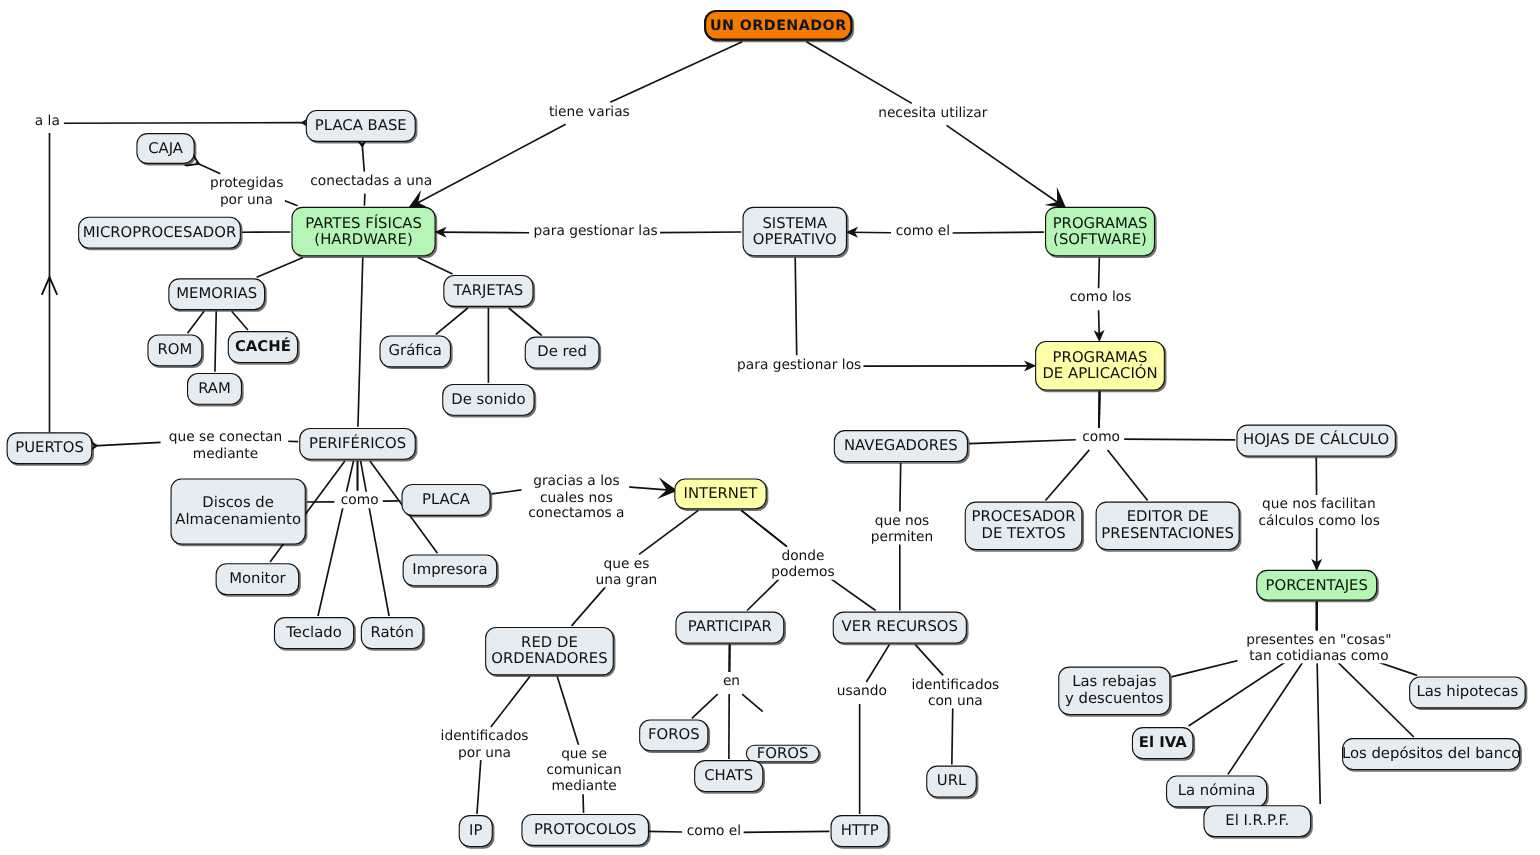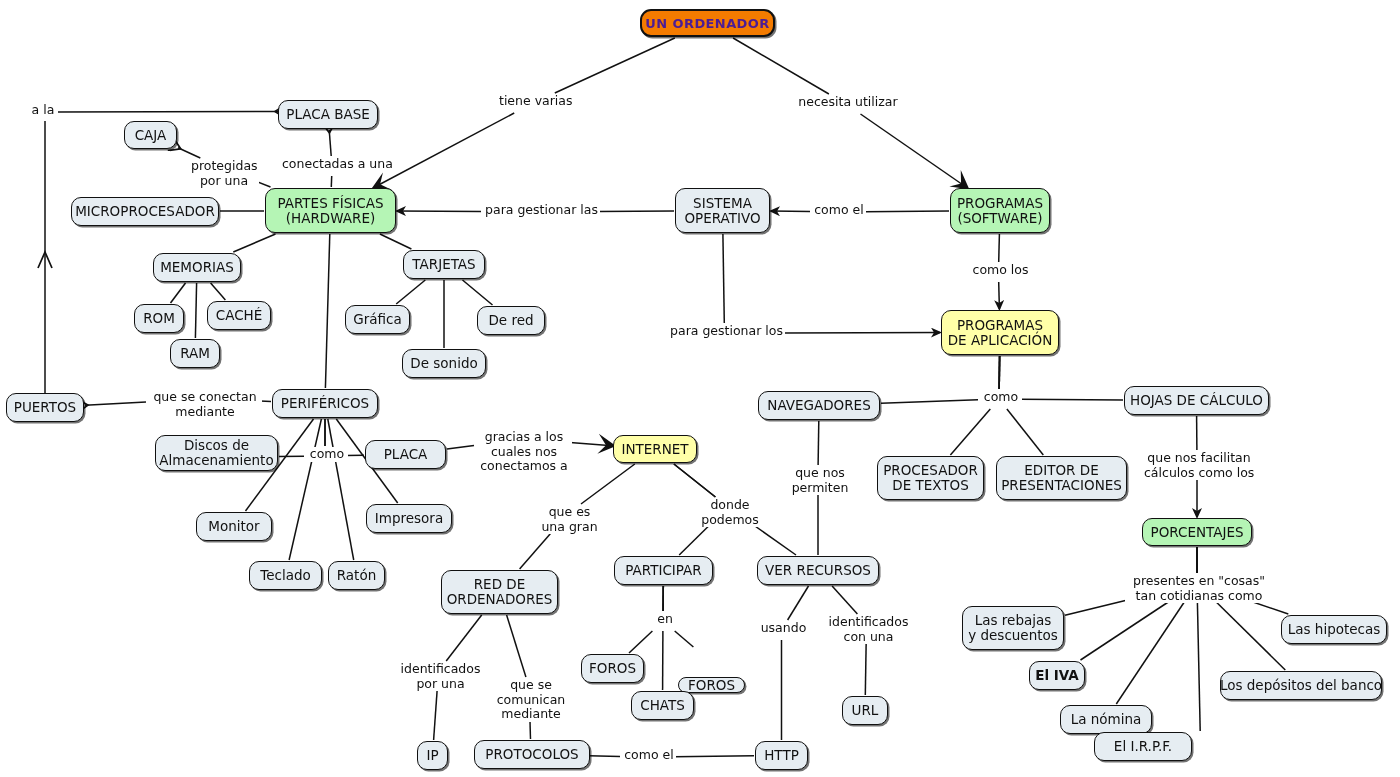--- a/index.html
+++ b/index.html
@@ -24,21 +24,21 @@
     font-size:13.5px;
     line-height:15px;
     padding:4px 9px;
     white-space:pre;
     box-shadow:1.5px 1.5px 0 rgba(0,0,0,.55);
     z-index:3;
   }
   .node.green{background:#b5f5b5;}
   .node.yellow{background:#ffffa8;}
   .node.orange{
-    background:#f47b00;color:#4c1d95;font-weight:bold;
+    background:#f47b00;color:#0f172a;font-weight:bold;
     border:2.2px solid #111;border-radius:11px;
     letter-spacing:.4px;font-size:13px;
   }
 
   
   .lbl{
     position:absolute;
     font-size:12.5px;
     line-height:14.5px;
     color:#111;
@@ -193,29 +193,29 @@
     <div class="lbl" style="left: 1125px; top: 574px; width: 144px;">presentes en "cosas"
 tan cotidianas como</div>
     <div class="node orange" style="left: 640px; top: 9px; width: 135px; height: 28px;">UN ORDENADOR</div>
     <div class="node" style="left: 278px; top: 100px; width: 100px; height: 29px;">PLACA BASE</div>
     <div class="node" style="left: 124px; top: 121px; width: 53px; height: 28px;">CAJA</div>
     <div class="node" style="left: 71px; top: 197px; width: 148px; height: 29px;">MICROPROCESADOR</div>
     <div class="node green" style="left: 265px; top: 188px; width: 131px; height: 45px;">PARTES FÍSICAS
 (HARDWARE)</div>
     <div class="node" style="left: 153px; top: 253px; width: 88px; height: 29px;">MEMORIAS</div>
     <div class="node" style="left: 134px; top: 304px; width: 50px; height: 29px;">ROM</div>
-    <div class="node" style="left: 207px; top: 301px; width: 64px; height: 29px;">CACHÉ</div>
+    <div class="node" style="left: 207px; top: 301px; width: 64px; height: 29px; font-weight: bold;">CACHÉ</div>
     <div class="node" style="left: 170px; top: 339px; width: 50px; height: 29px;">RAM</div>
     <div class="node" style="left: 403px; top: 250px; width: 82px; height: 29px;">TARJETAS</div>
     <div class="node" style="left: 345px; top: 305px; width: 65px; height: 29px;">Gráfica</div>
     <div class="node" style="left: 477px; top: 306px; width: 68px; height: 29px;">De red</div>
     <div class="node" style="left: 402px; top: 349px; width: 84px; height: 29px;">De sonido</div>
     <div class="node" style="left: 6px; top: 393px; width: 78px; height: 29px;">PUERTOS</div>
     <div class="node" style="left: 272px; top: 389px; width: 106px; height: 29px;">PERIFÉRICOS</div>
-    <div class="node" style="left: 155px; top: 435px; width: 123px; height: 36px;">Discos de
+    <div class="node" style="left: 155px; top: 435px; width: 123px; height: 60px;">Discos de
 Almacenamiento</div>
     <div class="node" style="left: 365px; top: 440px; width: 81px; height: 29px;">PLACA</div>
     <div class="node" style="left: 196px; top: 512px; width: 76px; height: 29px;">Monitor</div>
     <div class="node" style="left: 249px; top: 561px; width: 73px; height: 29px;">Teclado</div>
     <div class="node" style="left: 328px; top: 561px; width: 57px; height: 29px;">Ratón</div>
     <div class="node" style="left: 366px; top: 504px; width: 86px; height: 29px;">Impresora</div>
     <div class="node yellow" style="left: 613px; top: 435px; width: 84px; height: 28px;">INTERNET</div>
     <div class="node" style="left: 441px; top: 570px; width: 117px; height: 44px;">RED DE
 ORDENADORES</div>
     <div class="node" style="left: 417px; top: 741px; width: 31px; height: 29px;">IP</div>

